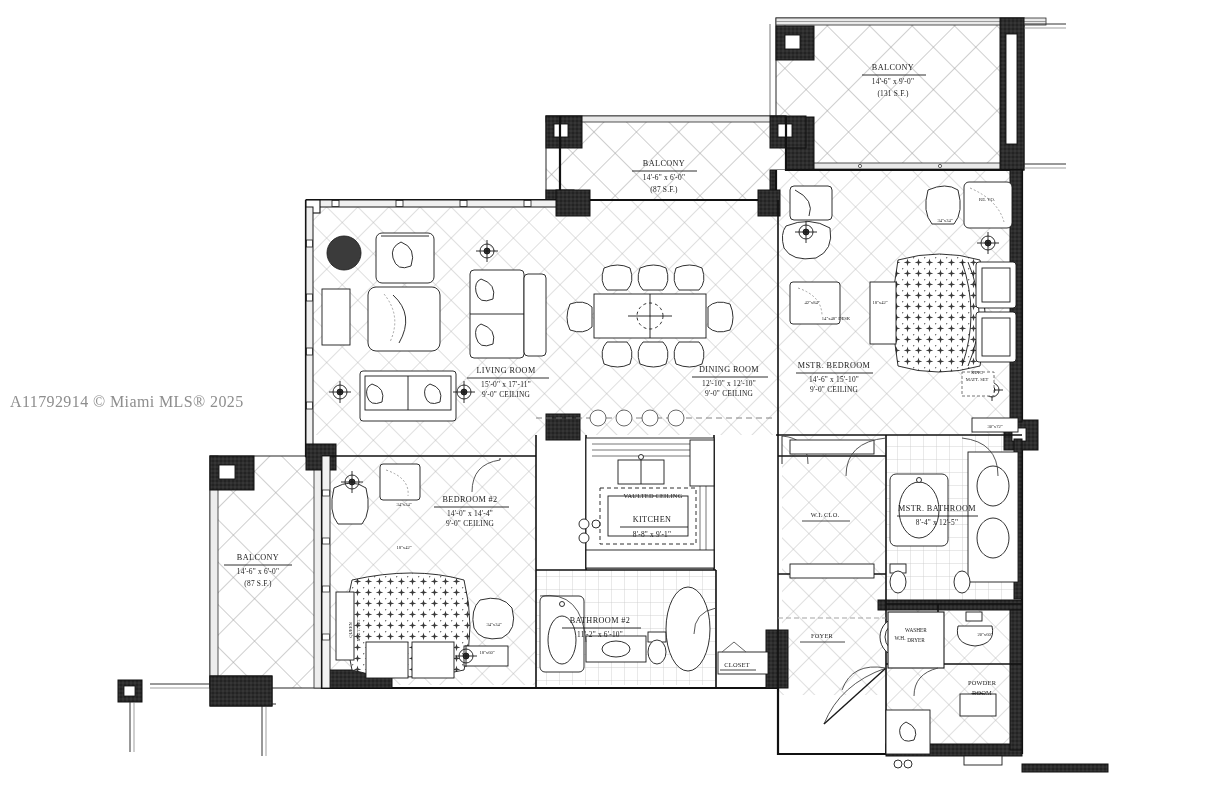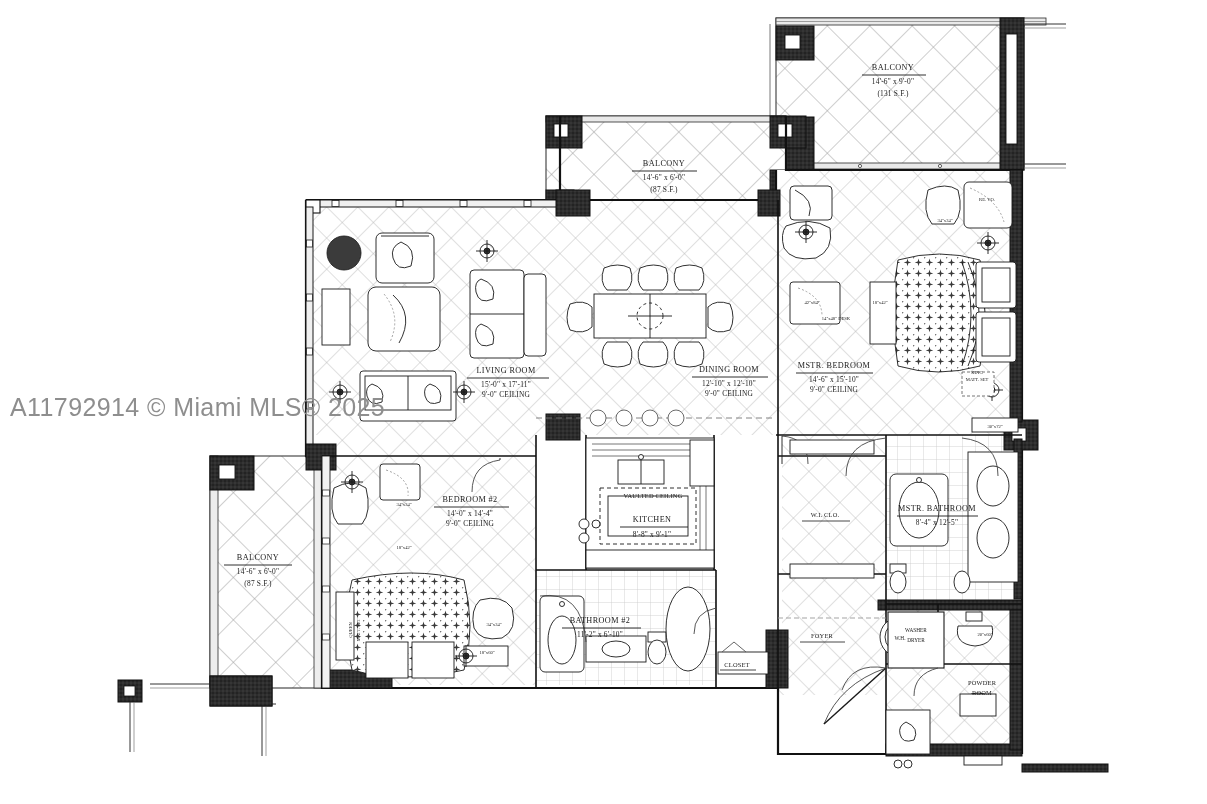--- a/index.html
+++ b/index.html
@@ -1,21 +1,21 @@
 <!DOCTYPE html>
 <html><head>
 <meta charset="utf-8">
 <style>
   html,body{margin:0;padding:0;background:#ffffff;}
   body{width:1207px;height:804px;position:relative;overflow:hidden;
        font-family:"Liberation Serif",serif;}
   #plan-root{position:absolute;left:0;top:4px;width:1207px;height:804px;}
   svg#floorplan{display:block;width:1207px;height:804px;}
-  .wm{position:absolute;left:10px;top:389px;font-family:Liberation Sans, sans-serif;
-      font-size:25px;color:#8e8e8e;letter-spacing:.4px;white-space:nowrap;}
+  .wm{position:absolute;left:10px;top:389px;font-family:Liberation Serif, serif;
+      font-size:16px;color:#8e8e8e;letter-spacing:.4px;white-space:nowrap;}
   text{font-family:"Liberation Serif",serif;fill:#1a1a1a;}
   .rl{font-size:8.2px;letter-spacing:.4px;}
   .rd{font-size:7.4px;letter-spacing:.2px;}
   .rs{font-size:6.4px;letter-spacing:.2px;}
   .tiny{font-size:4.6px;}
   .tiny2{font-size:5.3px;}
 </style>
 </head>
 <body>
 

